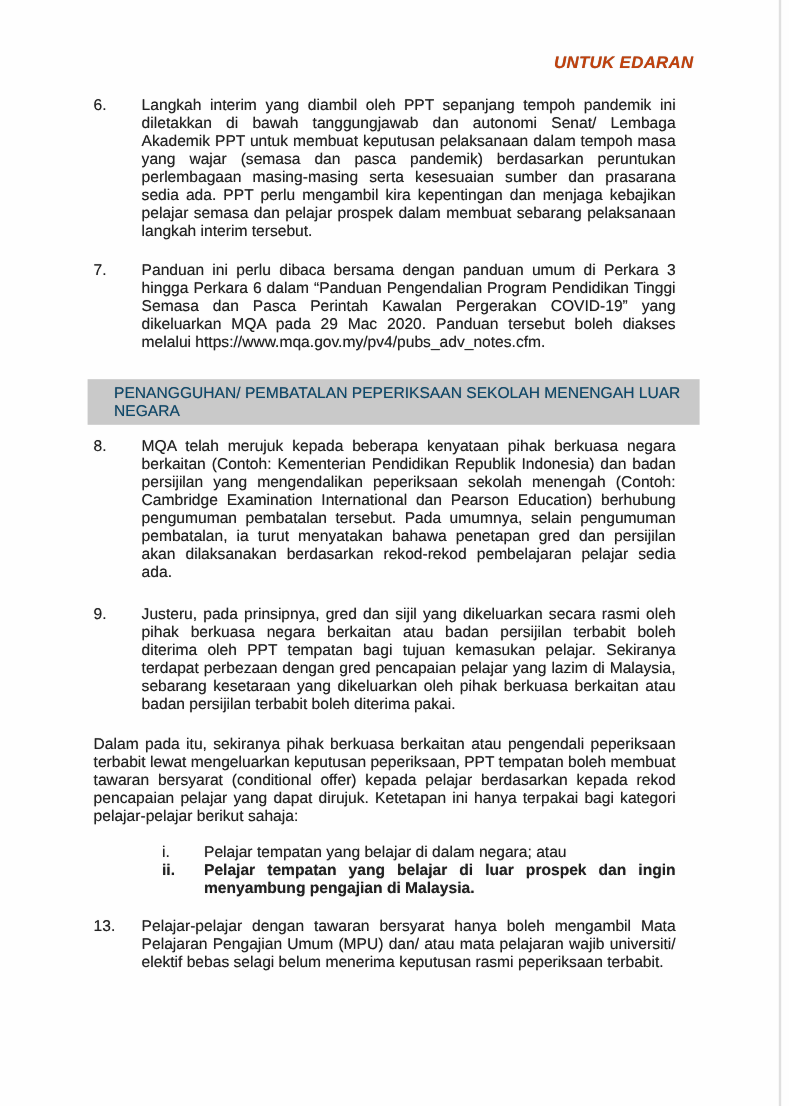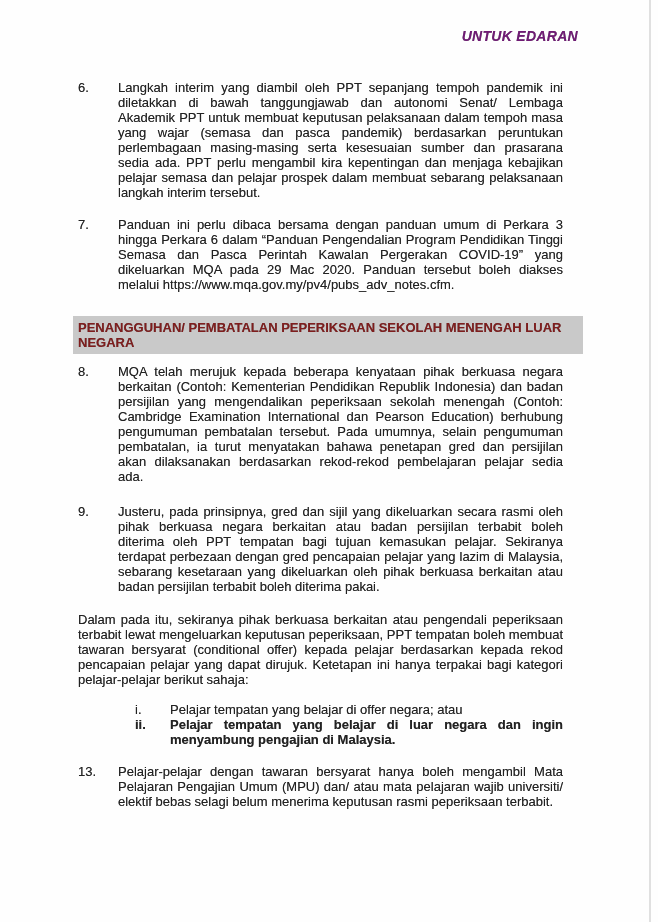--- a/index.html
+++ b/index.html
@@ -16,27 +16,27 @@
   .scan-edge {
     position: absolute;
     left: 649px;
     top: 0;
     width: 2px;
     height: 100%;
     background: #e0e0e0;
   }
   .circulation-header {
     position: absolute;
-    top: 28px;
+    top: 44px;
     right: 80px;
     font-size: 14px;
     font-weight: bold;
     font-style: italic;
     letter-spacing: 0.3px;
-    color: #701a75;
+    color: #c2410c;
     white-space: nowrap;
   }
   .content {
     position: absolute;
     top: 80px;
     left: 78px;
     width: 485px;
     font-size: 13px;
     line-height: 15px;
   }
@@ -62,25 +62,25 @@
   .subitem .text {
     flex: 1;
     margin: 0;
     text-align: justify;
   }
   .section-heading {
     box-sizing: border-box;
     margin-left: -5px;
     width: 510px;
     background: var(--heading-bg, #c9c9c9);
-    font-weight: bold;
+    font-weight: normal;
     font-size: 13px;
     line-height: 15px;
-    padding: 4px 8px 4px 5px;
-    color: #7f1d1d;
+    padding: 4px 8px 4px 22px;
+    color: #0c4a6e;
   }
   .seg-bold { font-weight: normal; }
 
   
   [data-name="intro-continuation"] { margin-bottom: 18px; }
   [data-name="item-6"]  { margin-bottom: 17px; }
   [data-name="item-7"]  { margin-bottom: 24px; }
   [data-name="section-heading"] { margin-bottom: 10px; }
   [data-name="item-8"]  { margin-bottom: 20px; }
   [data-name="item-9"]  { margin-bottom: 18px; }
@@ -111,24 +111,24 @@
       </div>
       <div class="item" data-name="item-9">
         <span class="num" data-name="item-9-number">9.</span>
         <p class="text" data-name="item-9-text"><span class="" data-name="text-segment">Justeru, pada prinsipnya, gred dan sijil yang dikeluarkan secara rasmi oleh pihak berkuasa negara berkaitan atau badan persijilan terbabit boleh diterima oleh PPT tempatan bagi tujuan kemasukan pelajar. Sekiranya terdapat perbezaan dengan gred pencapaian pelajar yang lazim di Malaysia, sebarang kesetaraan yang dikeluarkan oleh pihak berkuasa berkaitan atau badan persijilan terbabit boleh diterima pakai.</span></p>
       </div>
       <div class="item" data-name="item-10">
         <p class="text" data-name="item-10-text"><span class="" data-name="text-segment">Dalam pada itu, sekiranya pihak berkuasa berkaitan atau pengendali peperiksaan terbabit lewat mengeluarkan keputusan peperiksaan, PPT tempatan boleh membuat </span><span class="seg-bold" data-name="text-segment">tawaran bersyarat (conditional offer)</span><span class="" data-name="text-segment"> kepada pelajar berdasarkan kepada rekod pencapaian pelajar yang dapat dirujuk. Ketetapan ini hanya terpakai bagi kategori pelajar-pelajar berikut sahaja:</span></p>
       </div>
       <div class="subitem" data-name="subitem-i">
         <span class="num" data-name="subitem-i-number">i.</span>
-        <p class="text" data-name="subitem-i-text"><span class="" data-name="text-segment">Pelajar tempatan yang belajar di offer negara; atau</span></p>
+        <p class="text" data-name="subitem-i-text"><span class="" data-name="text-segment">Pelajar tempatan yang belajar di dalam negara; atau</span></p>
       </div>
       <div class="subitem" data-name="subitem-ii">
         <span class="num" data-name="subitem-ii-number">ii.</span>
-        <p class="text" data-name="subitem-ii-text"><span class="" data-name="text-segment">Pelajar tempatan yang belajar di luar negara dan ingin menyambung pengajian di Malaysia.</span></p>
+        <p class="text" data-name="subitem-ii-text"><span class="" data-name="text-segment">Pelajar tempatan yang belajar di luar prospek dan ingin menyambung pengajian di Malaysia.</span></p>
       </div>
       <div class="item" data-name="item-11">
         <span class="num" data-name="item-11-number">13.</span>
         <p class="text" data-name="item-11-text"><span class="" data-name="text-segment">Pelajar-pelajar dengan </span><span class="seg-bold" data-name="text-segment">tawaran bersyarat</span><span class="" data-name="text-segment"> hanya boleh mengambil Mata Pelajaran Pengajian Umum (MPU) dan/ atau mata pelajaran wajib universiti/ elektif bebas selagi belum menerima keputusan rasmi peperiksaan terbabit.</span></p>
       </div>
     </div>
 </div>
 
 </body></html>

